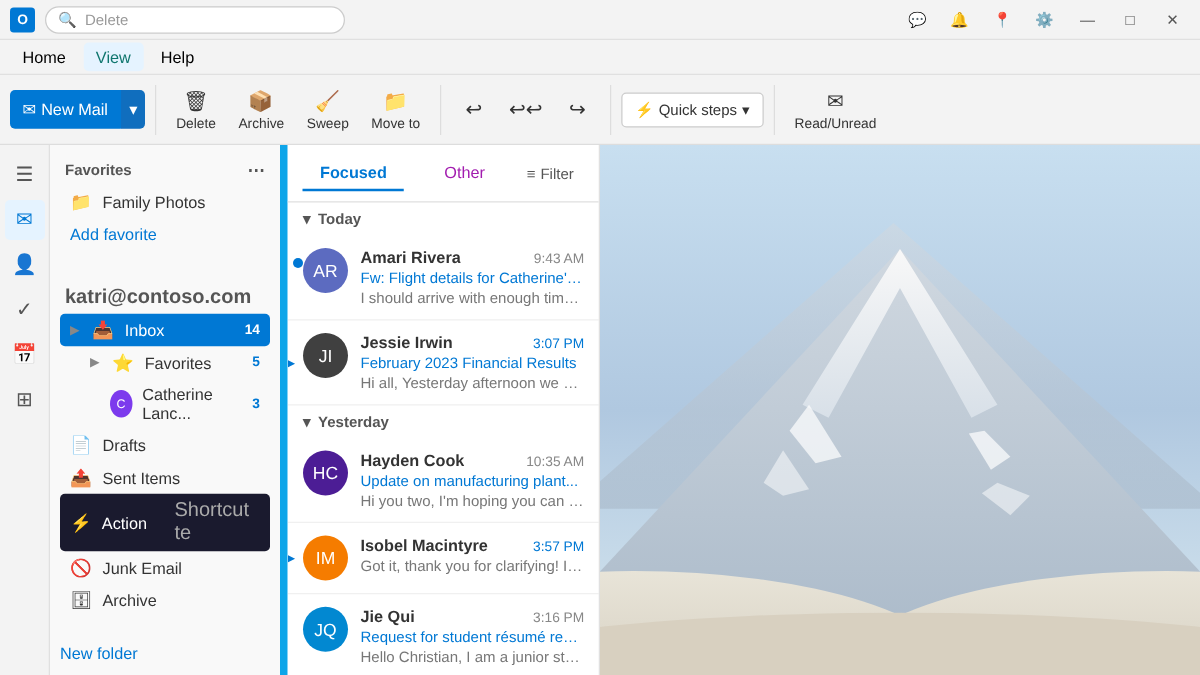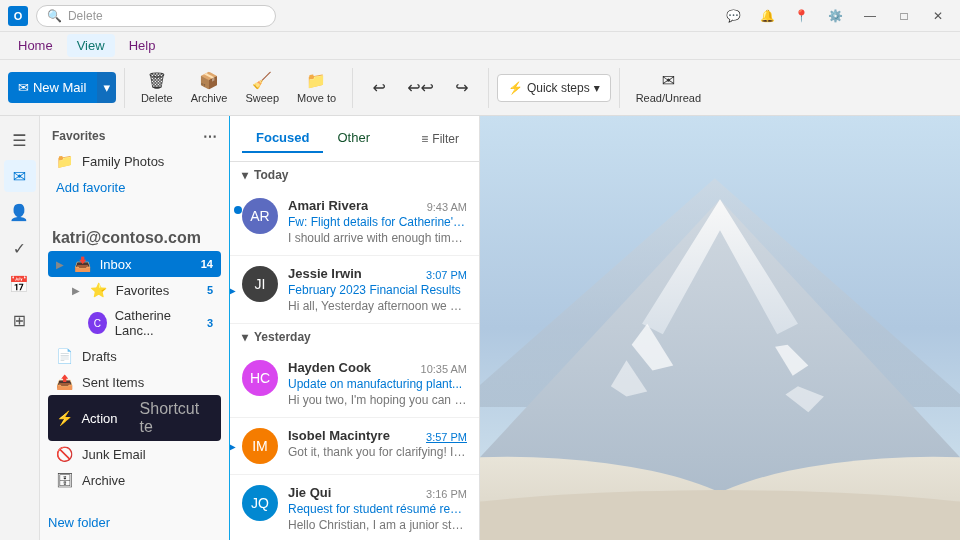--- a/index.html
+++ b/index.html
@@ -8,21 +8,21 @@
     
     .title-bar { height: 32px; background: #f3f3f3; display: flex; align-items: center; padding: 0 8px; justify-content: space-between; border-bottom: 1px solid #e0e0e0; }
     .title-bar-left { display: flex; align-items: center; gap: 8px; }
     .outlook-logo { width: 20px; height: 20px; background: #0078d4; border-radius: 3px; display: flex; align-items: center; justify-content: center; color: white; font-size: 11px; font-weight: bold; }
     .search-bar { width: 240px; height: 22px; background: white; border: 1px solid #ccc; border-radius: 11px; display: flex; align-items: center; padding: 0 10px; gap: 6px; color: #666; font-size: 12px; }
     .title-bar-right { display: flex; align-items: center; gap: 6px; }
     .title-btn { width: 28px; height: 28px; display: flex; align-items: center; justify-content: center; border-radius: 4px; cursor: pointer; font-size: 12px; color: #555; }
 
     
     .menu-bar { height: 28px; background: #f3f3f3; display: flex; align-items: center; padding: 0 8px; gap: 4px; border-bottom: 1px solid #e0e0e0; }
-    .menu-item { padding: 4px 10px; border-radius: 4px; cursor: pointer; font-size: 13px; color: #701a75; }
+    .menu-item { padding: 4px 10px; border-radius: 4px; cursor: pointer; font-size: 13px; color: #000000; }
     .menu-item.active { background: #e5f3ff; color: #0f766e; }
 
     
     .ribbon { height: 56px; background: #f3f3f3; border-bottom: 1px solid #ddd; display: flex; align-items: center; padding: 0 8px; gap: 4px; }
     .ribbon-btn { display: flex; flex-direction: column; align-items: center; justify-content: center; padding: 4px 8px; border-radius: 4px; cursor: pointer; min-width: 36px; border: none; background: none; font-size: 11px; color: #333; gap: 2px; }
     .ribbon-icon { font-size: 16px; }
     .ribbon-sep { width: 1px; height: 40px; background: #ddd; margin: 0 4px; }
     .ribbon-group { display: flex; align-items: center; gap: 2px; }
     .btn-split { display: flex; align-items: center; }
     .btn-split .main { background: #0078d4; color: white; padding: 8px 10px; border-radius: 4px 0 0 4px; font-size: 13px; cursor: pointer; display: flex; align-items: center; gap: 4px; }
@@ -31,40 +31,40 @@
 
     
     .main { display: flex; flex: 1; overflow: hidden; }
 
     
     .nav-icons { width: 40px; background: #f3f3f3; display: flex; flex-direction: column; align-items: center; padding: 8px 0; gap: 4px; border-right: 1px solid #e0e0e0; }
     .nav-icon { width: 32px; height: 32px; display: flex; align-items: center; justify-content: center; border-radius: 4px; cursor: pointer; color: #555; font-size: 16px; }
     .nav-icon.active { background: #e5f3ff; color: #0078d4; }
 
     
-    .folder-panel { width: 190px; background: #f9f9f9; border-right: 1px solid #0ea5e9; display: flex; flex-direction: column; overflow-y: auto; }
+    .folder-panel { width: 190px; background: #f9f9f9; border-right: 6px solid #0ea5e9; display: flex; flex-direction: column; overflow-y: auto; }
     .folder-section { padding: 8px; }
     .folder-header { display: flex; align-items: center; justify-content: space-between; padding: 4px 4px; font-size: 12px; font-weight: 600; color: #555; }
     .folder-item { display: flex; align-items: center; gap: 8px; padding: 5px 8px; border-radius: 4px; cursor: pointer; font-size: 13px; color: #333; }
     .folder-item.active { background: #0078d4; color: white; }
     .folder-item .badge { margin-left: auto; font-size: 11px; font-weight: 600; }
     .folder-item.active .badge { color: white; }
     .folder-item .badge.blue { color: #0078d4; }
     .folder-icon { font-size: 14px; width: 18px; text-align: center; }
     .avatar-sm { width: 22px; height: 22px; border-radius: 50%; background: #7c3aed; color: white; font-size: 10px; display: flex; align-items: center; justify-content: center; }
     .folder-add { padding: 6px 8px; font-size: 13px; color: #0078d4; cursor: pointer; }
     .section-divider { height: 1px; background: #e0e0e0; margin: 4px 8px; }
     .add-account { display: flex; align-items: center; gap: 8px; padding: 6px 8px; cursor: pointer; font-size: 13px; color: #333; border-radius: 4px; }
     .add-account-icon { width: 28px; height: 28px; background: #0078d4; border-radius: 50%; color: white; display: flex; align-items: center; justify-content: center; font-size: 16px; }
 
     
     .email-list { width: 250px; border-right: 1px solid #e0e0e0; display: flex; flex-direction: column; overflow: hidden; }
     .email-list-header { padding: 8px 12px; display: flex; align-items: center; justify-content: space-between; border-bottom: 1px solid #e0e0e0; }
-    .tabs { display: flex; gap: 0; }
-    .tab { padding: 6px 14px; cursor: pointer; font-size: 13px; color: #14532d; border-bottom: 2px solid transparent; }
+    .tabs { display: flex; gap: 18px; }
+    .tab { padding: 6px 14px; cursor: pointer; font-size: 13px; color: #a21caf; border-bottom: 2px solid transparent; }
     .tab.active { color: #0078d4; border-bottom: 2px solid #0078d4; font-weight: 600; }
     .filter-btn { display: flex; align-items: center; gap: 4px; font-size: 12px; color: #555; cursor: pointer; padding: 4px 8px; border-radius: 4px; }
     .email-section-label { padding: 6px 12px; font-size: 12px; font-weight: 600; color: #555; display: flex; align-items: center; gap: 6px; }
     .email-item { display: flex; align-items: flex-start; padding: 10px 12px; cursor: pointer; border-bottom: 1px solid #f0f0f0; position: relative; gap: 10px; }
     .email-item .unread-dot { width: 8px; height: 8px; background: #0078d4; border-radius: 50%; position: absolute; left: 4px; top: 18px; }
     .avatar-md { width: 36px; height: 36px; border-radius: 50%; color: white; font-size: 14px; display: flex; align-items: center; justify-content: center; flex-shrink: 0; }
     .email-content { flex: 1; min-width: 0; }
     .email-from { font-size: 13px; font-weight: 600; color: #333; white-space: nowrap; overflow: hidden; text-overflow: ellipsis; }
     .email-subject { font-size: 12px; color: #0078d4; white-space: nowrap; overflow: hidden; text-overflow: ellipsis; margin-top: 2px; }
     .email-preview { font-size: 12px; color: #777; white-space: nowrap; overflow: hidden; text-overflow: ellipsis; margin-top: 2px; }
@@ -279,38 +279,38 @@
           <div class="email-preview">Hi all, Yesterday afternoon we announced...</div>
         </div>
       </div>
 
       <div class="email-section-label">
         <span>▾</span>
         <span>Yesterday</span>
       </div>
 
       <div class="email-item">
-        <div class="avatar-md" style="background:#d946ef;">HC</div>
+        <div class="avatar-md" style="background:#4c1d95;">HC</div>
         <div class="email-content">
           <div class="email-meta">
             <span class="email-from">Hayden Cook</span>
             <span class="email-time">10:35 AM</span>
           </div>
           <div class="email-subject" style="color:#0078d4;">Update on manufacturing plant...</div>
           <div class="email-preview">Hi you two, I'm hoping you can help me</div>
         </div>
       </div>
 
       <div class="email-item" style="position:relative;">
         <span class="expand-arrow">▶</span>
         <div class="avatar-md" style="background:#f57c00;">IM</div>
         <div class="email-content">
           <div class="email-meta">
             <span class="email-from">Isobel Macintyre</span>
-            <span class="email-time" style="color:#0078d4;text-decoration:underline;">3:57 PM</span>
+            <span class="email-time" style="color:#0078d4;">3:57 PM</span>
           </div>
           <div class="email-preview">Got it, thank you for clarifying! In that case...</div>
         </div>
       </div>
 
       <div class="email-item">
         <div class="avatar-md" style="background:#0288d1;">JQ</div>
         <div class="email-content">
           <div class="email-meta">
             <span class="email-from">Jie Qui</span>

